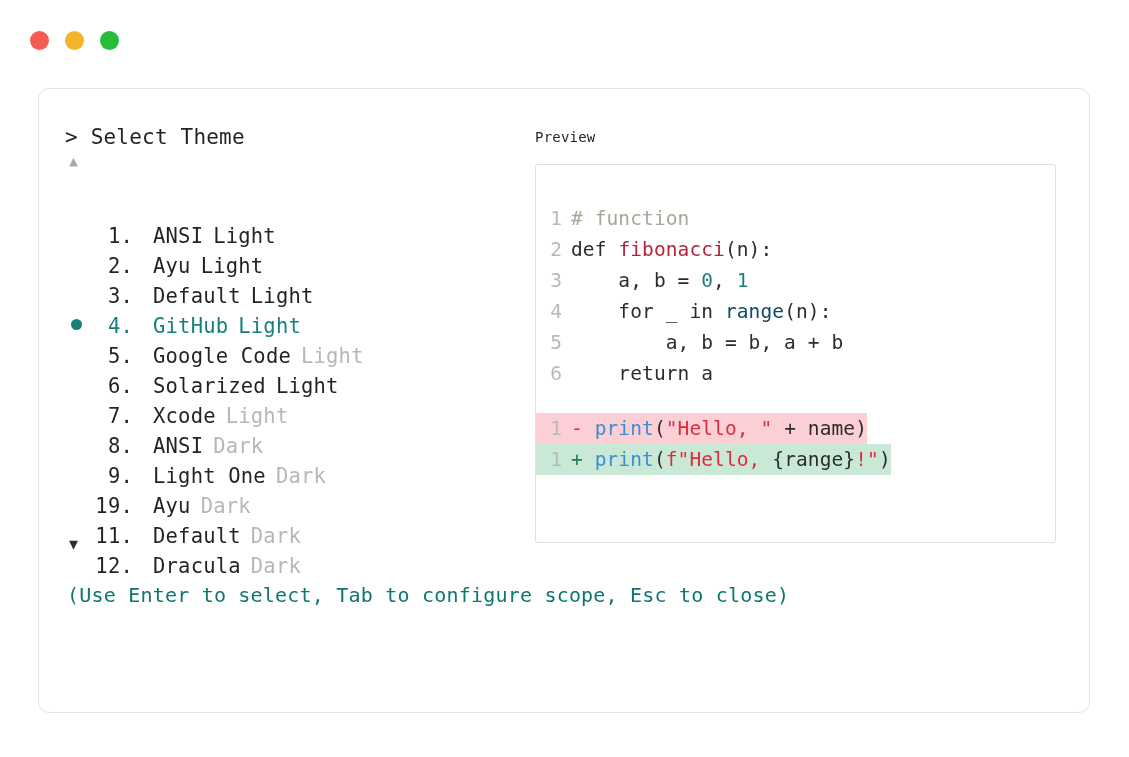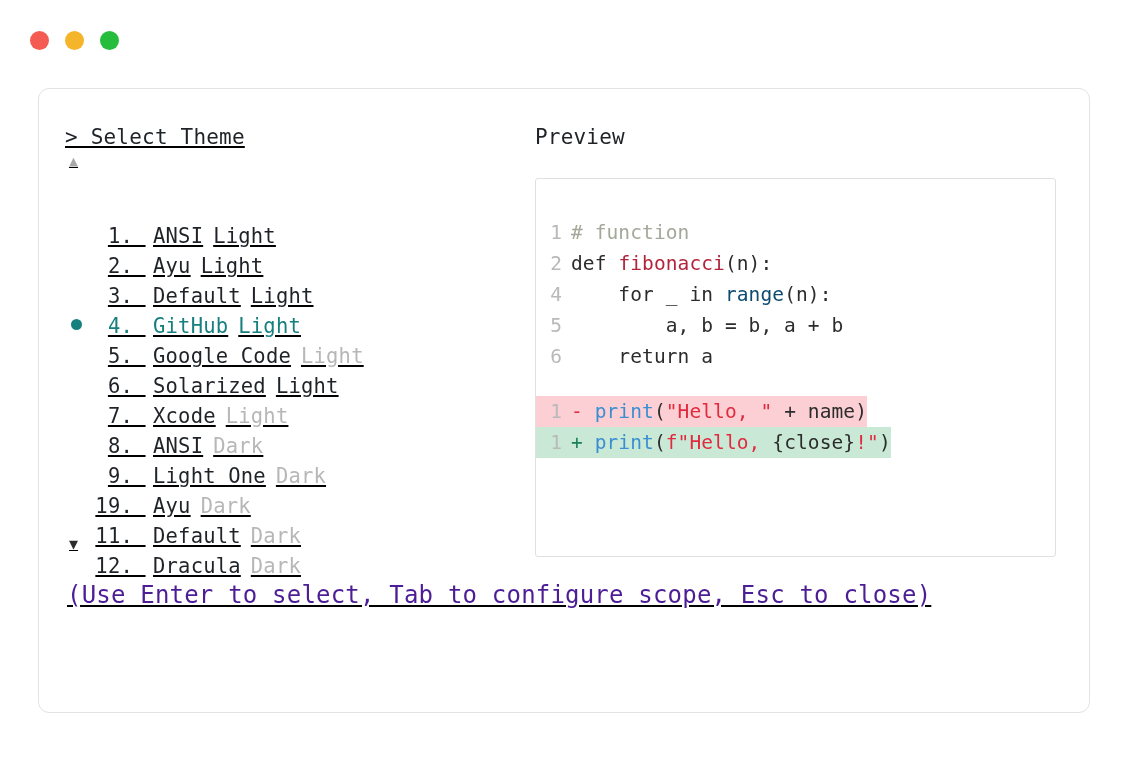--- a/index.html
+++ b/index.html
@@ -52,36 +52,35 @@
   }
 
   
   .columns {
     display: flex;
     align-items: flex-start;
   }
   .col-left {
     width: 470px;
     flex: 0 0 470px;
-    text-decoration: underline;
   }
   .col-right {
     flex: 1 1 auto;
   }
 
   
   .prompt-line {
     font-size: 21px;
     line-height: 28px;
     color: #1f2328;
     letter-spacing: 0.2px;
     white-space: pre;
   }
   .preview-title {
-    font-size: 21px;
+    font-size: 14px;
     line-height: 28px;
     color: #1f2328;
     letter-spacing: 0.2px;
     padding-left: 0px;
   }
 
   
   .arrow {
     font-size: 15px;
     line-height: 20px;
@@ -138,31 +137,31 @@
   .variant-strong { color: #1f2328; }
   .variant-muted { color: #b7b7b7; }
   .theme-row.selected .idx-cell,
   .theme-row.selected .dot-cell,
   .theme-row.selected .name-cell,
   .theme-row.selected .variant-cell { color: #15807e; }
 
   
   .hint {
     margin-top: 28px;
-    font-size: 24px;
+    font-size: 20px;
     line-height: 26px;
-    color: #4c1d95;
+    color: #0f766e;
     letter-spacing: 0.2px;
     white-space: pre;
     padding-left: 2px;
   }
 
   
   .preview-box {
-    margin-top: 27px;
+    margin-top: 13px;
     width: 521px;
     height: 379px;
     box-sizing: border-box;
     border: 1.5px solid #e0e0e0;
     border-radius: 3px;
     background: #ffffff;
     padding: 38px 0 0 0;
     overflow: hidden;
   }
   .code-line {
@@ -251,27 +250,28 @@
       </div>
 
       <div class="col-right">
 
         <div class="preview-title">Preview</div>
 
         <div class="preview-box">
           <div id="code-block">
               <div class="code-line"><span class="ln">1</span><span class="tok-comment"># function</span></div>
               <div class="code-line"><span class="ln">2</span><span class="tok-kw">def </span><span class="tok-fn">fibonacci</span><span class="tok-plain">(n):</span></div>
+              <div class="code-line"><span class="ln">3</span><span class="tok-plain">    a, b = </span><span class="tok-num">0</span><span class="tok-plain">, </span><span class="tok-num">1</span></div>
               <div class="code-line"><span class="ln">4</span><span class="tok-plain">    for _ in </span><span class="tok-builtin">range</span><span class="tok-plain">(n):</span></div>
               <div class="code-line"><span class="ln">5</span><span class="tok-plain">        a, b = b, a + b</span></div>
               <div class="code-line"><span class="ln">6</span><span class="tok-plain">    return a</span></div>
             </div>
           <div class="code-gap"></div>
           <div id="diff-block">
               <div class="diff-line diff-del"><span class="ln">1</span><span class="sign-del">- </span><span class="tok-print">print</span><span class="tok-plain">(</span><span class="tok-str">"Hello, "</span><span class="tok-plain"> + name)</span></div>
-              <div class="diff-line diff-add"><span class="ln">1</span><span class="sign-add">+ </span><span class="tok-print">print</span><span class="tok-plain">(</span><span class="tok-str">f"Hello, </span><span class="tok-plain">{close}</span><span class="tok-str">!"</span><span class="tok-plain">)</span></div>
+              <div class="diff-line diff-add"><span class="ln">1</span><span class="sign-add">+ </span><span class="tok-print">print</span><span class="tok-plain">(</span><span class="tok-str">f"Hello, </span><span class="tok-plain">{range}</span><span class="tok-str">!"</span><span class="tok-plain">)</span></div>
             </div>
         </div>
       </div>
 
     </div>
   </div>
 </div>
 
 </body></html>

